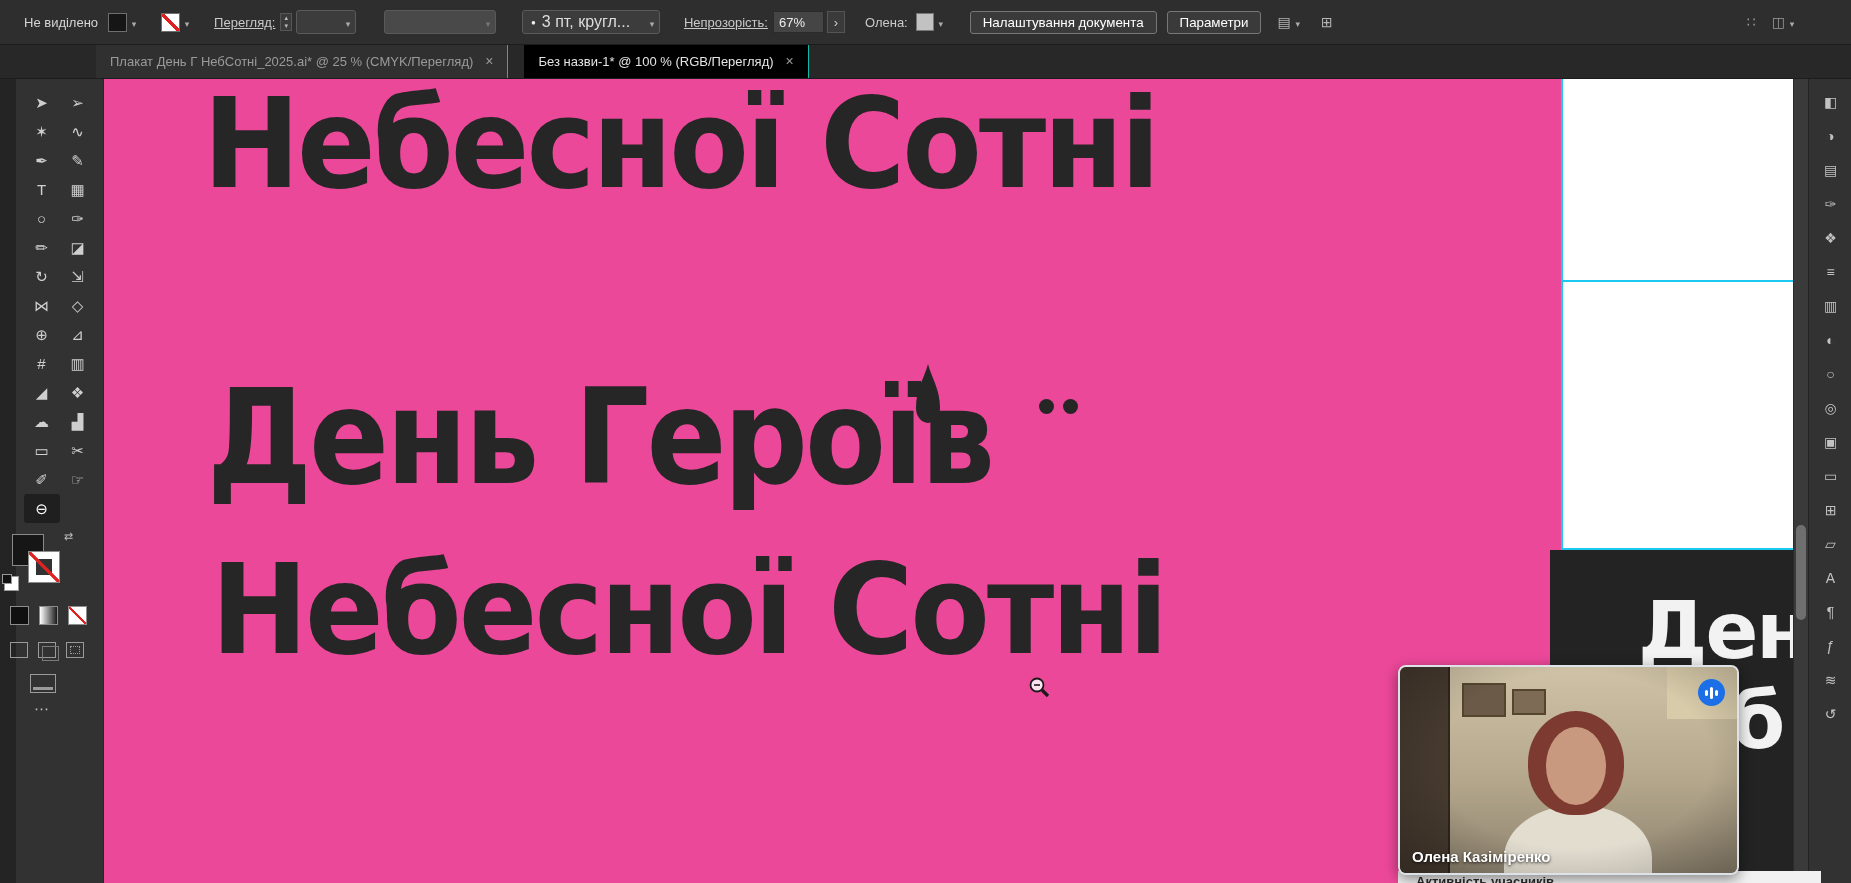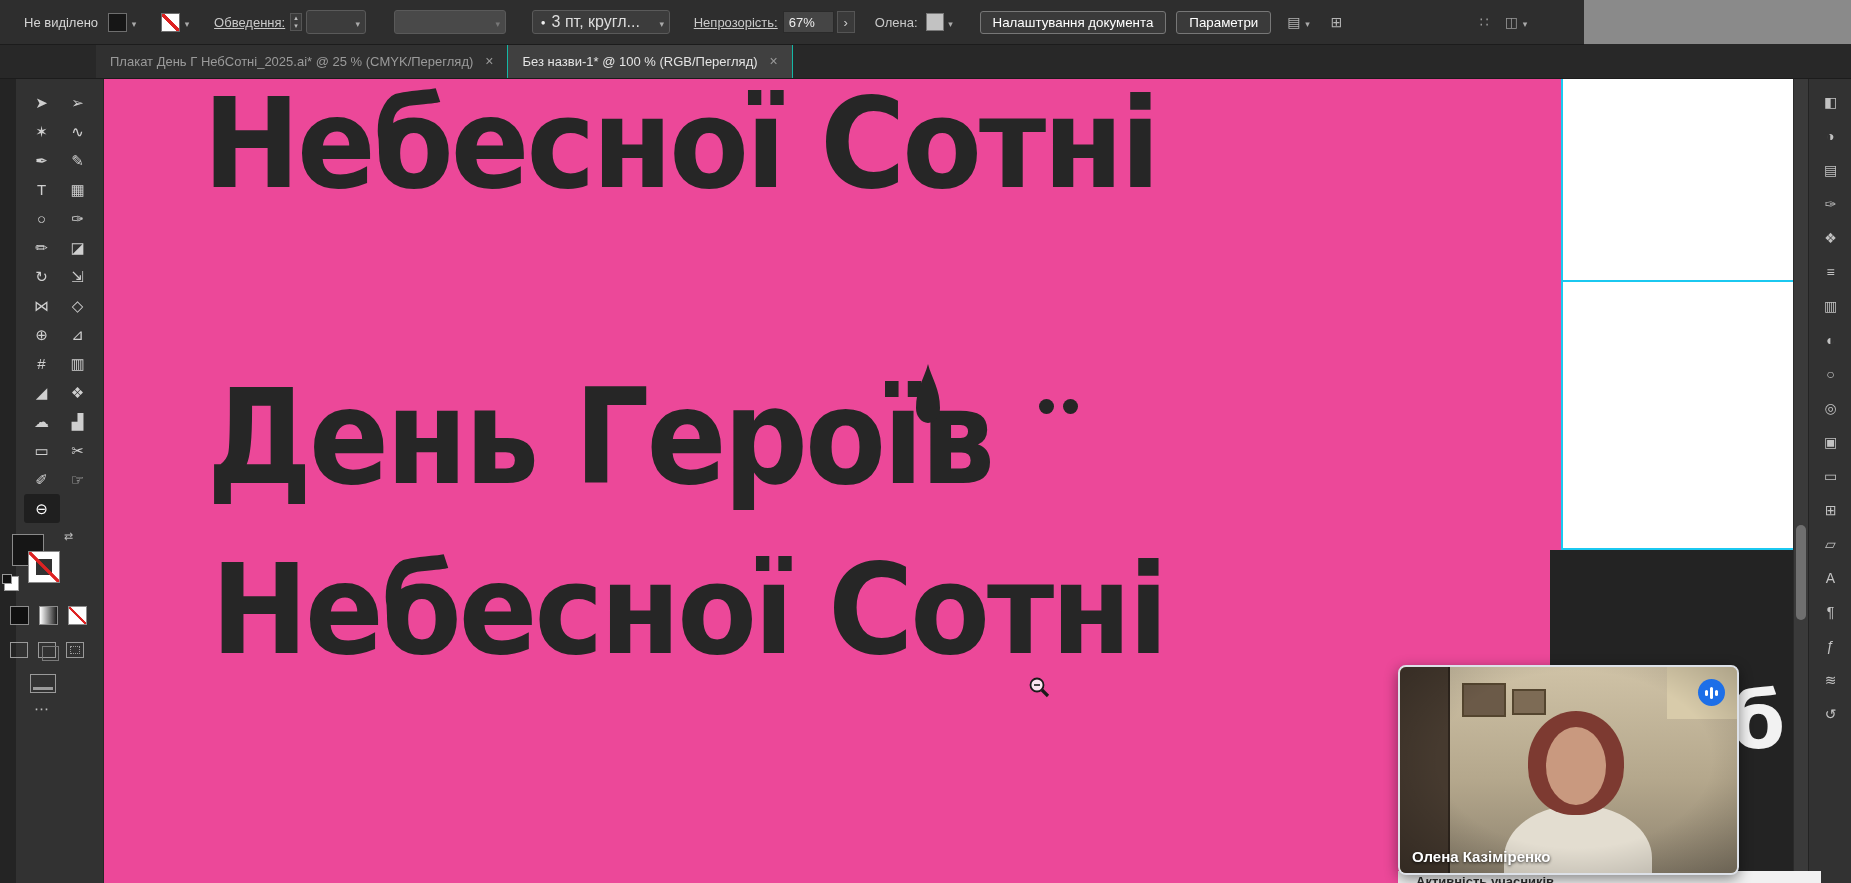--- a/index.html
+++ b/index.html
@@ -4,21 +4,21 @@
 <style>
   html,body{margin:0;padding:0;}
   body{
     width:1851px;height:883px;position:relative;overflow:hidden;
     background:#8a8a8a;
     font-family:"Liberation Sans",sans-serif;
     -webkit-font-smoothing:antialiased;
   }
   
   .options-bar{
-    position:absolute;left:0;top:0;width:1584px;height:44px;
+    position:absolute;left:0;top:0;width:1851px;height:44px;
     background:#2e2e2e;border-bottom:1px solid #1c1c1c;
     display:flex;align-items:center;font-size:13px;color:#c9c9c9;z-index:30;
   }
   .ob-status{margin-left:24px;color:#d5d5d5;white-space:nowrap;}
   .mini-swatch{width:17px;height:17px;border:1px solid #6e6e6e;display:inline-block;}
   .mini-fill{background:#161616;margin-left:10px;}
   .mini-stroke{background:#fff;margin-left:20px;position:relative;}
   .mini-stroke::after{content:"";position:absolute;inset:0;
     background:linear-gradient(45deg,transparent 42%,#d22 44%,#d22 56%,transparent 58%);}
   .chev{width:14px;text-align:center;}
@@ -47,21 +47,21 @@
   .ob-right{margin-left:auto;display:flex;align-items:center;margin-right:52px;gap:16px;}
   .ob-right .ob-icon{margin-left:0;color:#9a9a9a;}
   
   .tab-bar{
     position:absolute;left:0;top:44px;width:1851px;height:34px;background:#282828;
     border-bottom:1px solid #1c1c1c;z-index:29;
   }
   .tabs{position:absolute;left:96px;top:0;height:34px;display:flex;}
   .tab{display:flex;align-items:center;height:34px;padding:0 14px;background:#303030;
     border-right:1px solid #14b8a6;font-size:13px;color:#9a9a9a;white-space:nowrap;}
-  .tab.active{background:#404040;color:#e4e4e4;}
+  .tab.active{background:#000000;color:#e4e4e4;margin-left:16px;}
   .tab-close{margin-left:12px;color:#9a9a9a;font-size:14px;}
   
   .left-zone{position:absolute;left:0;top:44px;width:103px;height:839px;background:#323232;z-index:28;
     border-right:1px solid #262626;}
   .left-rail{position:absolute;left:0;top:0;width:16px;height:100%;background:#242424;}
   .collapse-icon{position:absolute;left:3px;top:3px;color:#8d8d8d;font-size:11px;}
   .panel-grip{position:absolute;left:40px;top:6px;color:#6f6f6f;font-size:9px;letter-spacing:1px;}
   .tools-grid{position:absolute;left:16px;top:44px;width:87px;display:grid;
     grid-template-columns:36px 36px;justify-content:center;grid-auto-rows:29px;}
   .tool{display:flex;align-items:center;justify-content:center;color:#cfcfcf;font-size:15px;}
@@ -142,21 +142,21 @@
 </style>
 </head>
 <body>
 
 <div class="options-bar">
   <span class="ob-status">Не виділено</span>
   <span class="mini-swatch mini-fill"></span>
   <span class="chev"></span>
   <span class="mini-swatch mini-stroke"></span>
   <span class="chev"></span>
-  <span class="ob-link" style="margin-left:20px;">Обведення:</span>
+  <span class="ob-link" style="margin-left:20px;">Перегляд:</span>
   <span class="stepper">
       <span class="up"></span>
       <span class="dn"></span>
     </span>
   <span class="combo combo-small">
       <span class="chev"></span>
     </span>
   <span class="combo combo-disabled">
       <span class="chev"></span>
     </span>
@@ -362,20 +362,21 @@
     <svg width="24" height="24" viewBox="0 0 24 24">
       <circle cx="9" cy="9" r="6.5" fill="rgba(255,255,255,0.85)" stroke="#1a1a1a" stroke-width="1.8"></circle>
       <line x1="6" y1="9" x2="12" y2="9" stroke="#1a1a1a" stroke-width="1.6"></line>
       <line x1="14" y1="14" x2="20" y2="20" stroke="#1a1a1a" stroke-width="3.2"></line>
     </svg>
   </div>
   <div class="artboard-white">
     <div class="cyan-divider"></div>
   </div>
   <div class="artboard-dark">
+    <div class="ab-line ab-l1">Ден</div>
     <div class="ab-line ab-l2">іб</div>
   </div>
 </div>
 
 <div class="v-scrollbar">
   <div class="v-thumb"></div>
 </div>
 <div class="right-strip">
   <div class="strip-icons">
 

